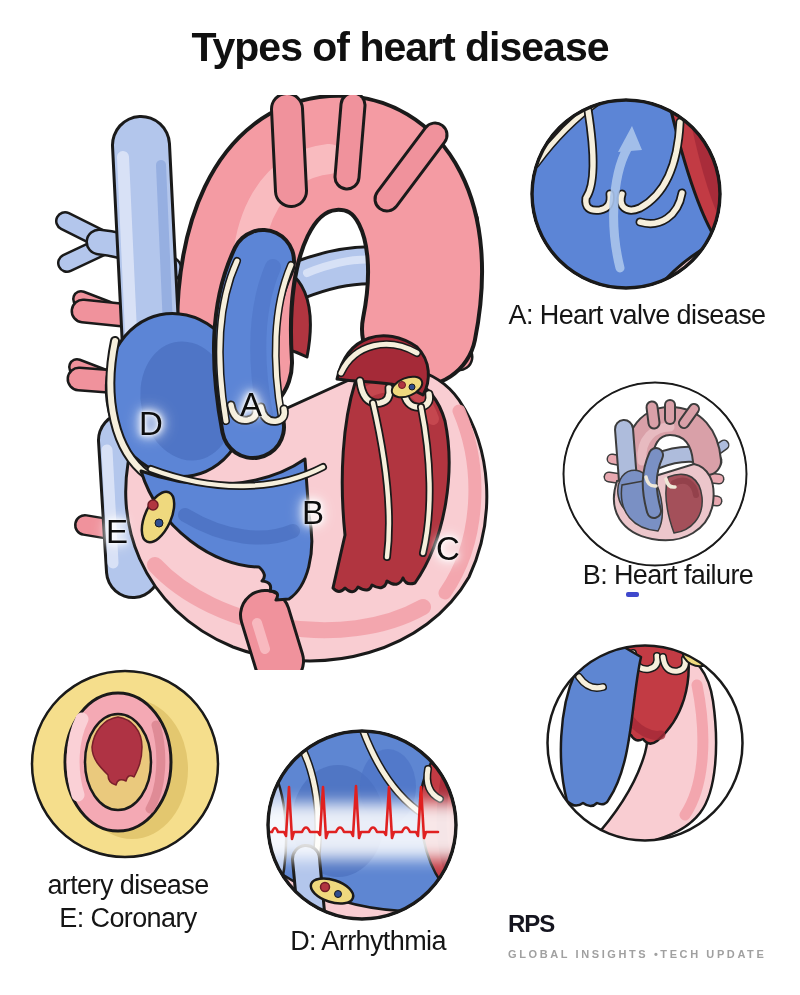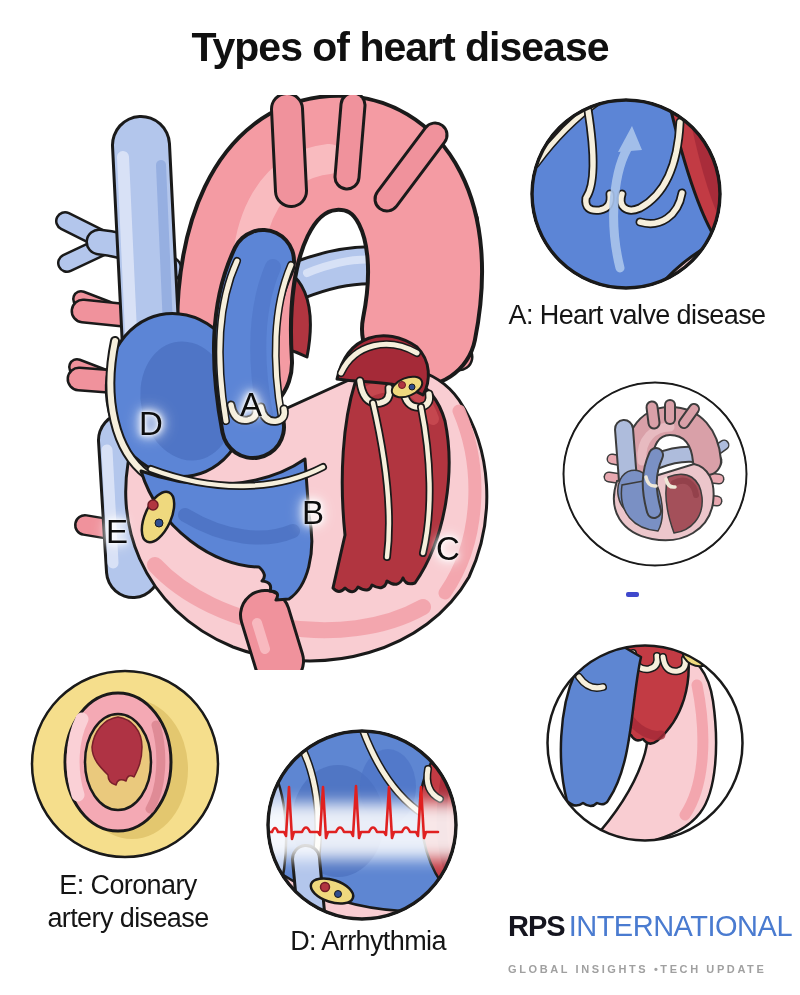--- a/index.html
+++ b/index.html
@@ -17,23 +17,23 @@
   .inset svg{display:block;}
   
   .ol{fill:none;stroke:#1a1a1a;stroke-linecap:round;stroke-linejoin:round;}
   .tlb{fill:none;stroke:#b3c6ec;stroke-linecap:round;}
   .tpk{fill:none;stroke:#f0929c;stroke-linecap:round;}
   .tbl{fill:none;stroke:#5c85d6;stroke-linecap:round;}
   .crm{fill:none;stroke:#f6efdc;stroke-linecap:round;}
   .shape{stroke:#1a1a1a;stroke-width:3;stroke-linejoin:round;}
   .logo{position:absolute;left:508px;top:910px;width:285px;}
   .logo-line{display:flex;align-items:baseline;}
-  .logo-bold{font-size:29px;font-weight:bold;color:#15151f;letter-spacing:-1px;}
+  .logo-bold{font-size:24px;font-weight:bold;color:#15151f;letter-spacing:-1px;}
   .logo-light{font-size:29px;font-weight:normal;color:#4a7bd0;letter-spacing:-0.5px;margin-left:4px;}
-  .logo-tag{margin-top:20px;font-size:11px;font-weight:bold;color:#a0a0a0;letter-spacing:2.6px;}
+  .logo-tag{margin-top:10px;font-size:11px;font-weight:bold;color:#a0a0a0;letter-spacing:2.6px;}
   .spell-mark{position:absolute;left:626px;top:592px;width:13px;height:5px;
               background:#3f48cc;border-radius:2px;}
 </style>
 </head>
 <body>
 
 <div class="canvas">
 
   <div class="title">Types of heart disease</div>
 
@@ -260,20 +260,21 @@
           <path d="M92,130 C86,108 86,92 94,74" stroke="#7a90c4" stroke-width="12" fill="none" stroke-linecap="round"></path>
           <path d="M106,96 C126,88 138,98 140,116 C142,136 129,150 112,152 C104,130 102,110 106,96 Z" fill="#a4505a" stroke="#3c3c3c" stroke-width="1.5"></path>
           <path d="M112,102 C124,96 132,102 134,114" stroke="#8e3d47" stroke-width="6" fill="none" stroke-linecap="round" opacity="0.8"></path>
           <path d="M84,96 q2,10 10,9" stroke="#efe8d8" stroke-width="3.5" fill="none" stroke-linecap="round"></path>
           <path d="M104,98 q2,9 9,8" stroke="#efe8d8" stroke-width="3.5" fill="none" stroke-linecap="round"></path>
         </g>
       </g>
       <circle cx="93" cy="93" r="91.5" fill="none" stroke="#1a1a1a" stroke-width="2"></circle>
     </svg>
   </div>
+  <div class="caption" style="left:668px;top:560px;">B: Heart failure</div>
   <div class="spell-mark"></div>
 
   <div class="inset" style="left:545px;top:643px;width:200px;height:200px;">
     <svg width="200" height="200" viewBox="0 0 200 200">
       <defs>
           <clipPath id="clipC">
             <circle cx="100" cy="100" r="97.5"></circle>
           </clipPath>
         </defs>
       <g clip-path="url(#clipC)">
@@ -356,25 +357,24 @@
         <path d="M52,50 C42,70 40,100 48,126" stroke="#fad0d6" stroke-width="13" fill="none" stroke-linecap="round"></path>
         <path d="M120,140 C132,120 134,84 126,56" stroke="#d9838f" stroke-width="9" fill="none" stroke-linecap="round" opacity="0.8"></path>
 
         <ellipse cx="88" cy="93" rx="33" ry="48" fill="#eac97d" stroke="#1a1a1a" stroke-width="2.5"></ellipse>
         <path d="M62,78 C64,62 74,50 88,48 C102,50 112,62 112,78 C112,92 108,100 104,108 q-6,-4 -8,4 q-8,-4 -10,4 q-8,-2 -8,-10 C70,98 62,90 62,78 Z" fill="#af3344" stroke="#7a1f2b" stroke-width="1.5" stroke-linejoin="round"></path>
       </g>
       <circle cx="95" cy="95" r="93" fill="none" stroke="#1a1a1a" stroke-width="2.5"></circle>
     </svg>
   </div>
   <div class="caption caption2" style="left:128px;top:869px;transform:translateX(-50%);">
+    <div>artery disease</div>
     <div>E: Coronary</div>
-    <div>artery disease</div>
   </div>
 
   <div class="logo">
     <div class="logo-line">
       <span class="logo-bold">RPS</span>
-      <span class="logo-light">INTERNATIONAL</span>
     </div>
     <div class="logo-tag">GLOBAL INSIGHTS •TECH UPDATE</div>
   </div>
 
 </div>
 
 </body></html>

